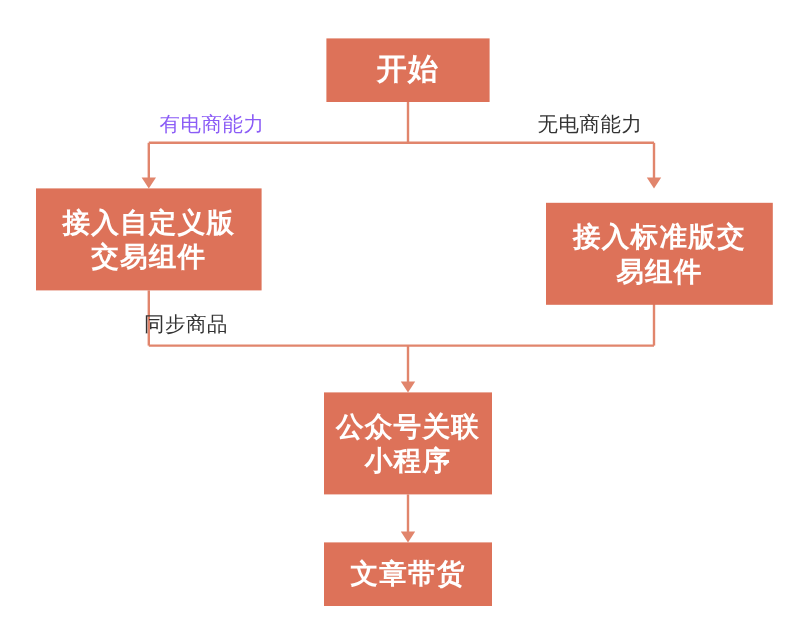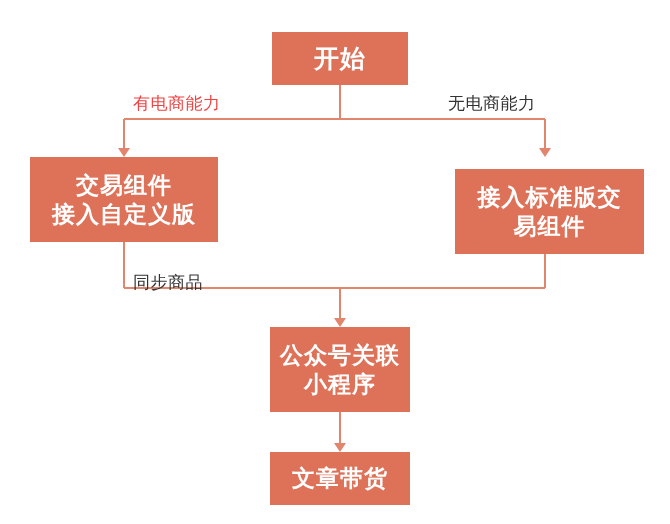--- a/index.html
+++ b/index.html
@@ -56,22 +56,22 @@
       <polygon points="340,452 334,443 346,443"></polygon>
     </g>
   </svg>
 
   <div class="node" id="node-start" style="background: rgb(221, 114, 89); color: rgb(255, 255, 255);">
     <span>开始</span>
   </div>
 
   <div class="node" id="node-custom" style="background: rgb(221, 114, 89); color: rgb(255, 255, 255);">
     <span>
+      <span style="display:block">接入自定义版</span>
       <span style="display:block">交易组件</span>
-      <span style="display:block">接入自定义版</span>
     </span>
   </div>
 
   <div class="node" id="node-standard" style="background: rgb(221, 114, 89); color: rgb(255, 255, 255); margin-top: 12px;">
     <span>
       <span style="display:block">接入标准版交</span>
       <span style="display:block">易组件</span>
     </span>
   </div>
 
@@ -79,20 +79,20 @@
     <span>
       <span style="display:block">公众号关联</span>
       <span style="display:block">小程序</span>
     </span>
   </div>
 
   <div class="node" id="node-article" style="background: rgb(221, 114, 89); color: rgb(255, 255, 255);">
     <span>文章带货</span>
   </div>
 
-  <div class="elabel" style="left: 133px; top: 92px; color: #ef4444;">有电商能力</div>
+  <div class="elabel" style="left: 133px; top: 92px; color: #8b5cf6;">有电商能力</div>
 
   <div class="elabel" style="left: 448px; top: 92px; color: rgb(51, 51, 51);">无电商能力</div>
 
-  <div class="elabel" style="left: 133px; top: 259px; color: rgb(51, 51, 51); margin-top: 12px;">同步商品</div>
+  <div class="elabel" style="left: 120px; top: 259px; color: rgb(51, 51, 51);">同步商品</div>
 
 
 </div>
 
 </body></html>

